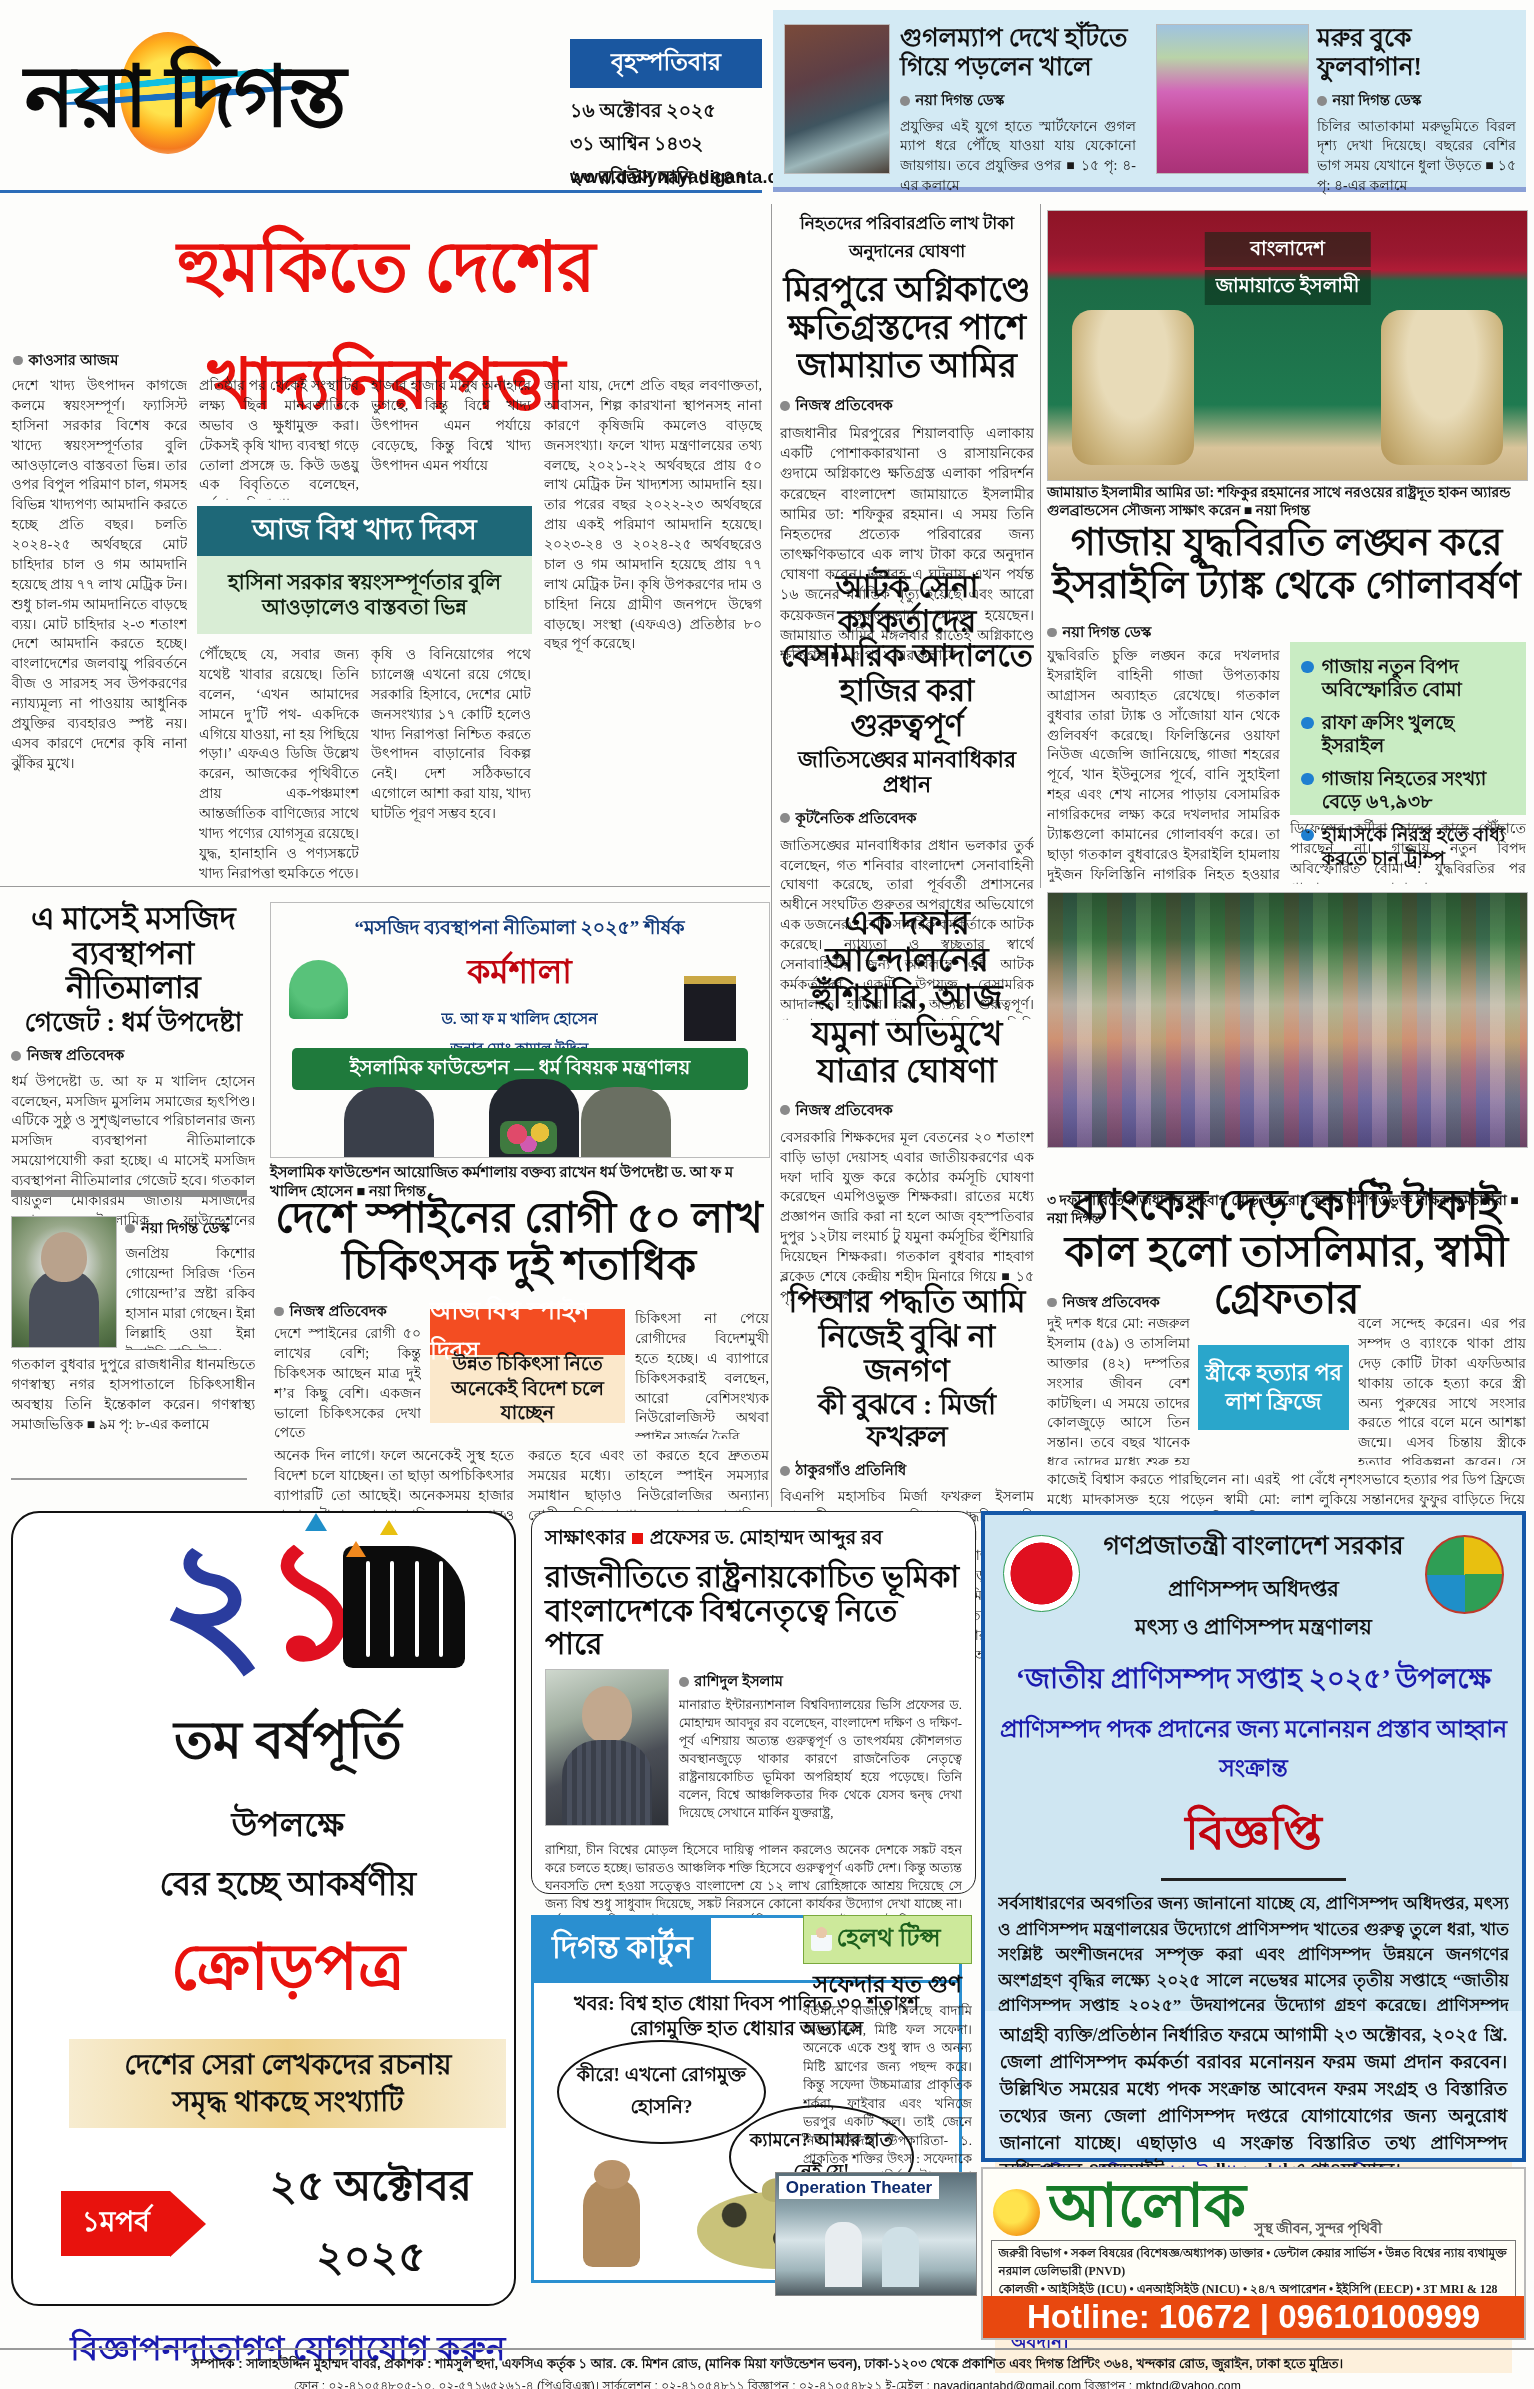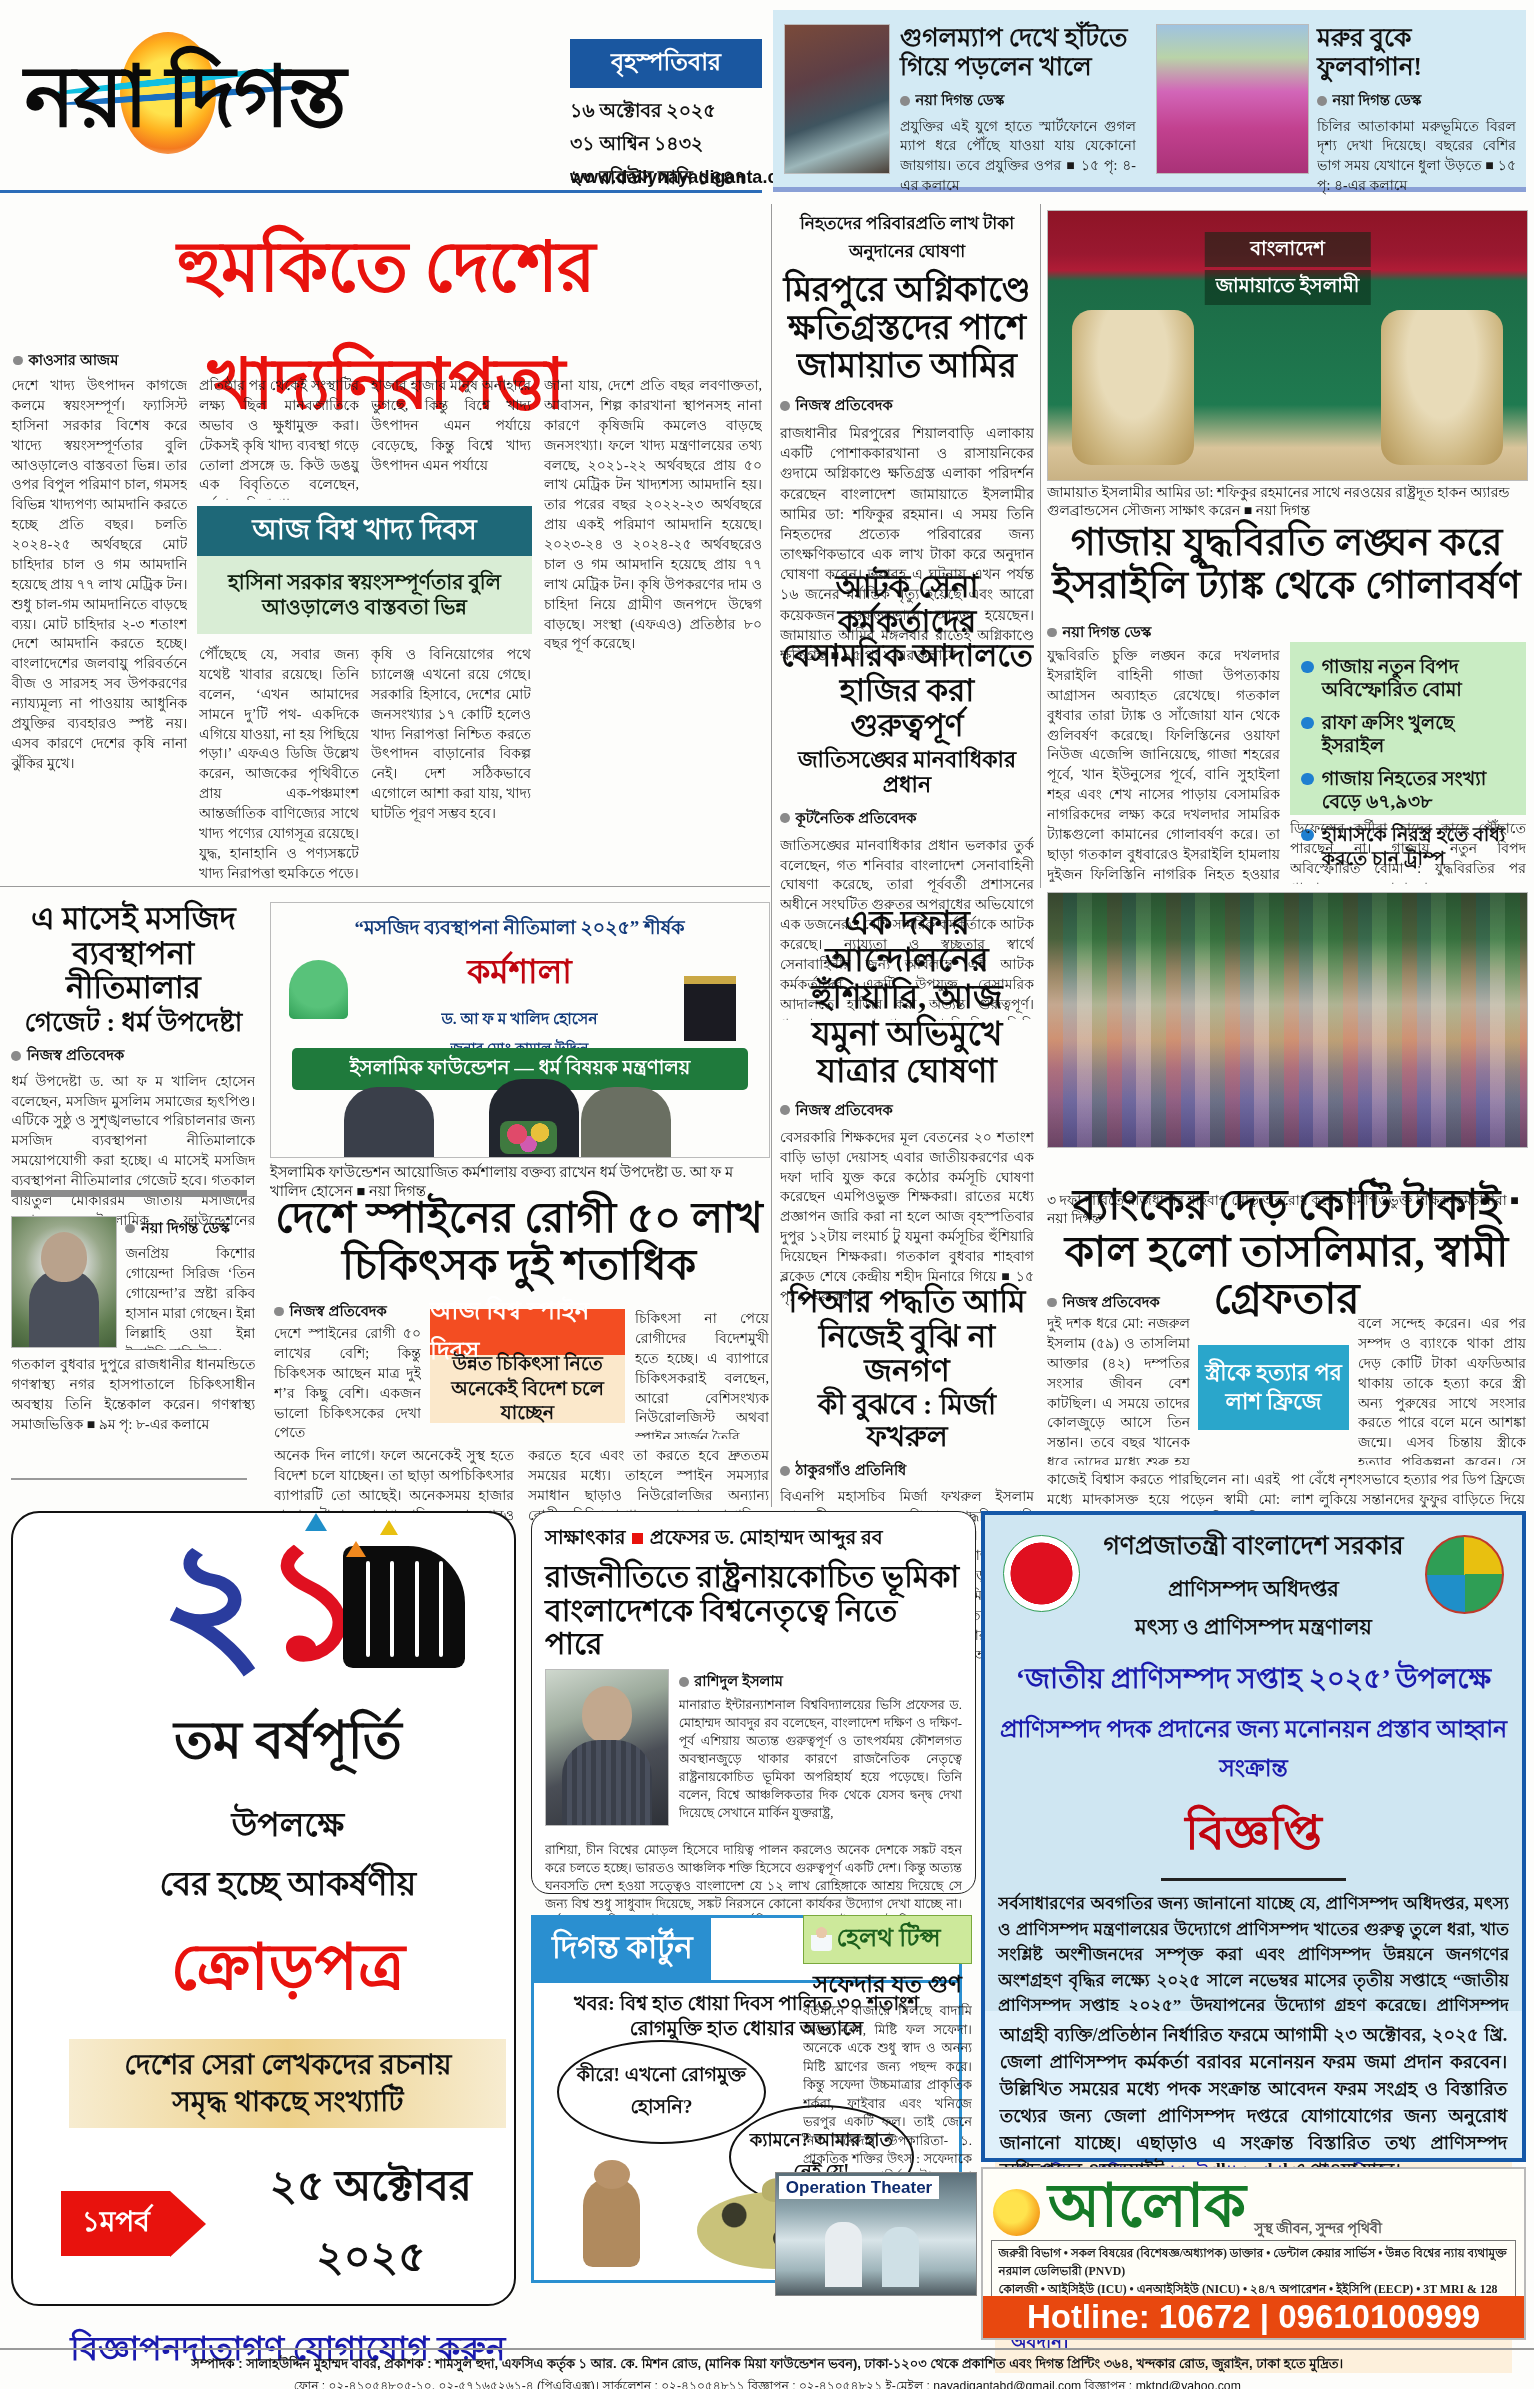--- a/index.html
+++ b/index.html
@@ -8,21 +8,21 @@
   .abs{position:absolute;}
   .bodytxt{font-size:14px;line-height:1.42;text-align:justify;overflow:hidden;word-break:break-word;color:#1a1a1a;}
   .headline{font-weight:bold;color:#0d0d0d;line-height:1.12;}
   .center{text-align:center;}
   .byline{font-family:"Liberation Sans",sans-serif;font-weight:bold;font-size:14.7px;display:flex;align-items:center;gap:5.7px;}
   .byline .dot{width:9.8px;height:9.8px;border-radius:50%;background:#8a8a8a;flex:0 0 auto;}
   .kicker{font-weight:bold;}
   .rule{background:#2b6cb8;}
   .grayline{background:#9a9a9a;}
   .photo{overflow:hidden;border:0.8px solid #bbb;}
-  .caption{font-weight:normal;font-size:14px;line-height:1.3;}
+  .caption{font-weight:bold;font-size:14px;line-height:1.3;}
   
   #logo-sun{position:absolute;left:96px;top:8.1px;width:96px;height:122px;border-radius:50%;
     background:radial-gradient(circle at 50% 45%,#ffe34d 0 34%,#ffb01e 55%,#f47a1f 75%,rgba(244,122,31,.15) 100%);}
   #logo-text{position:absolute;left:0;top:31px;font-size:85px;font-weight:bold;letter-spacing:-1.6px;color:#0a0a0a;line-height:1;}
   .wave{position:absolute;height:0;border-top:7.3px solid #1f8fc9;border-radius:50%;}
   
   #teasers{background:#d3eaf4;border-bottom:5.7px solid #8aa0d6;}
   .teaser-h{font-size:25px;font-weight:bold;line-height:1.18;}
   
   #lead-headline{color:#e8120d;font-size:70px;font-weight:bold;letter-spacing:-0.8px;}

